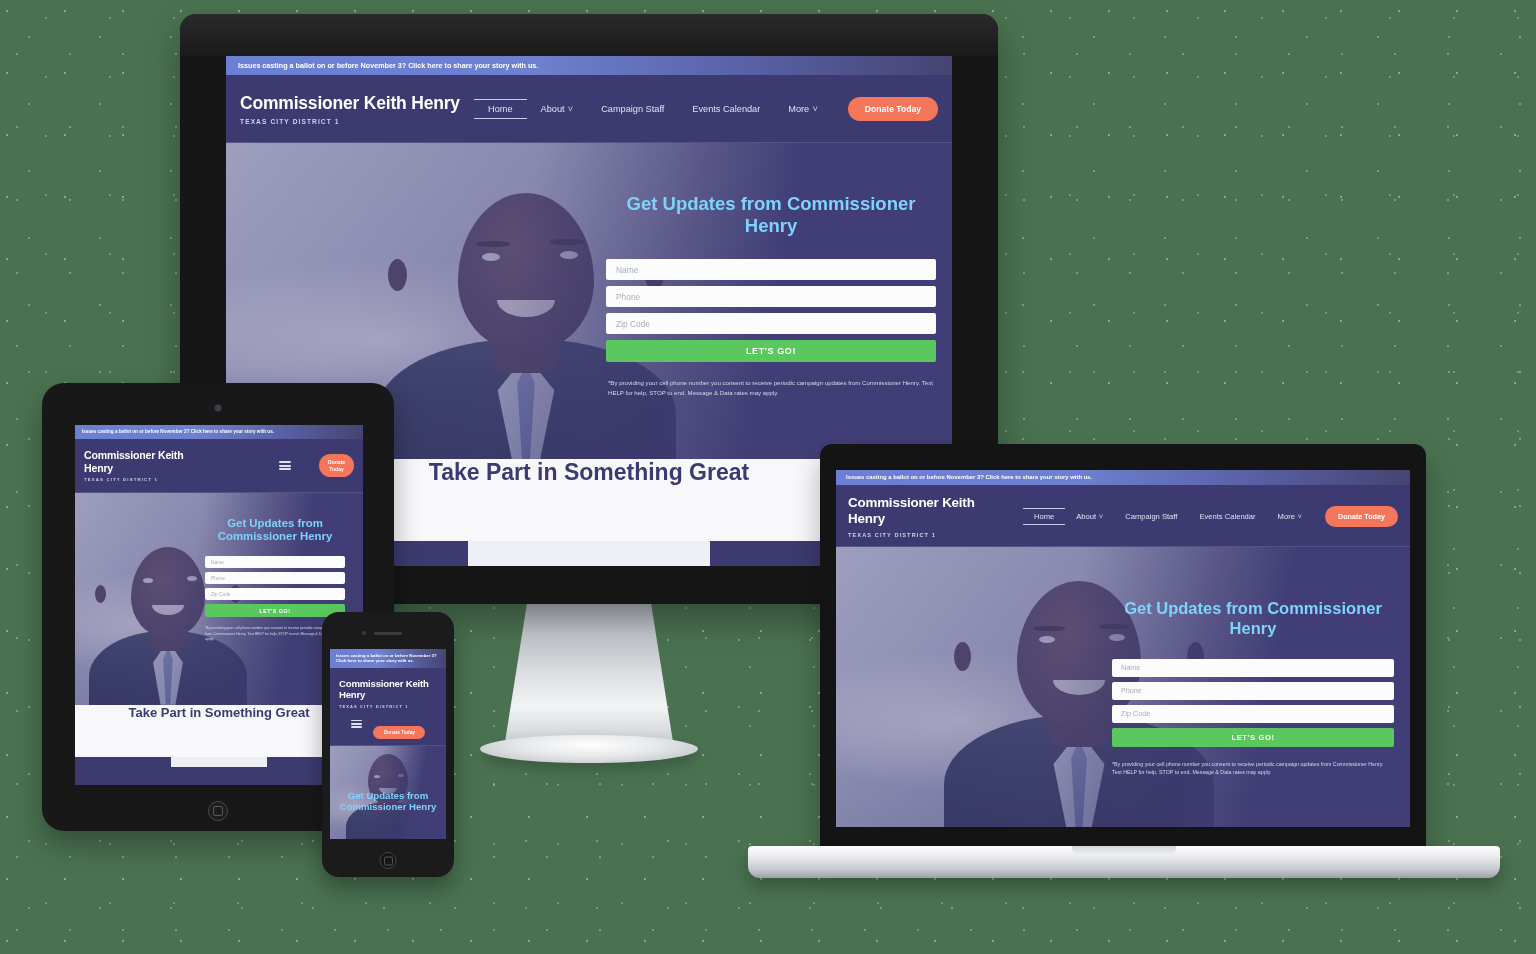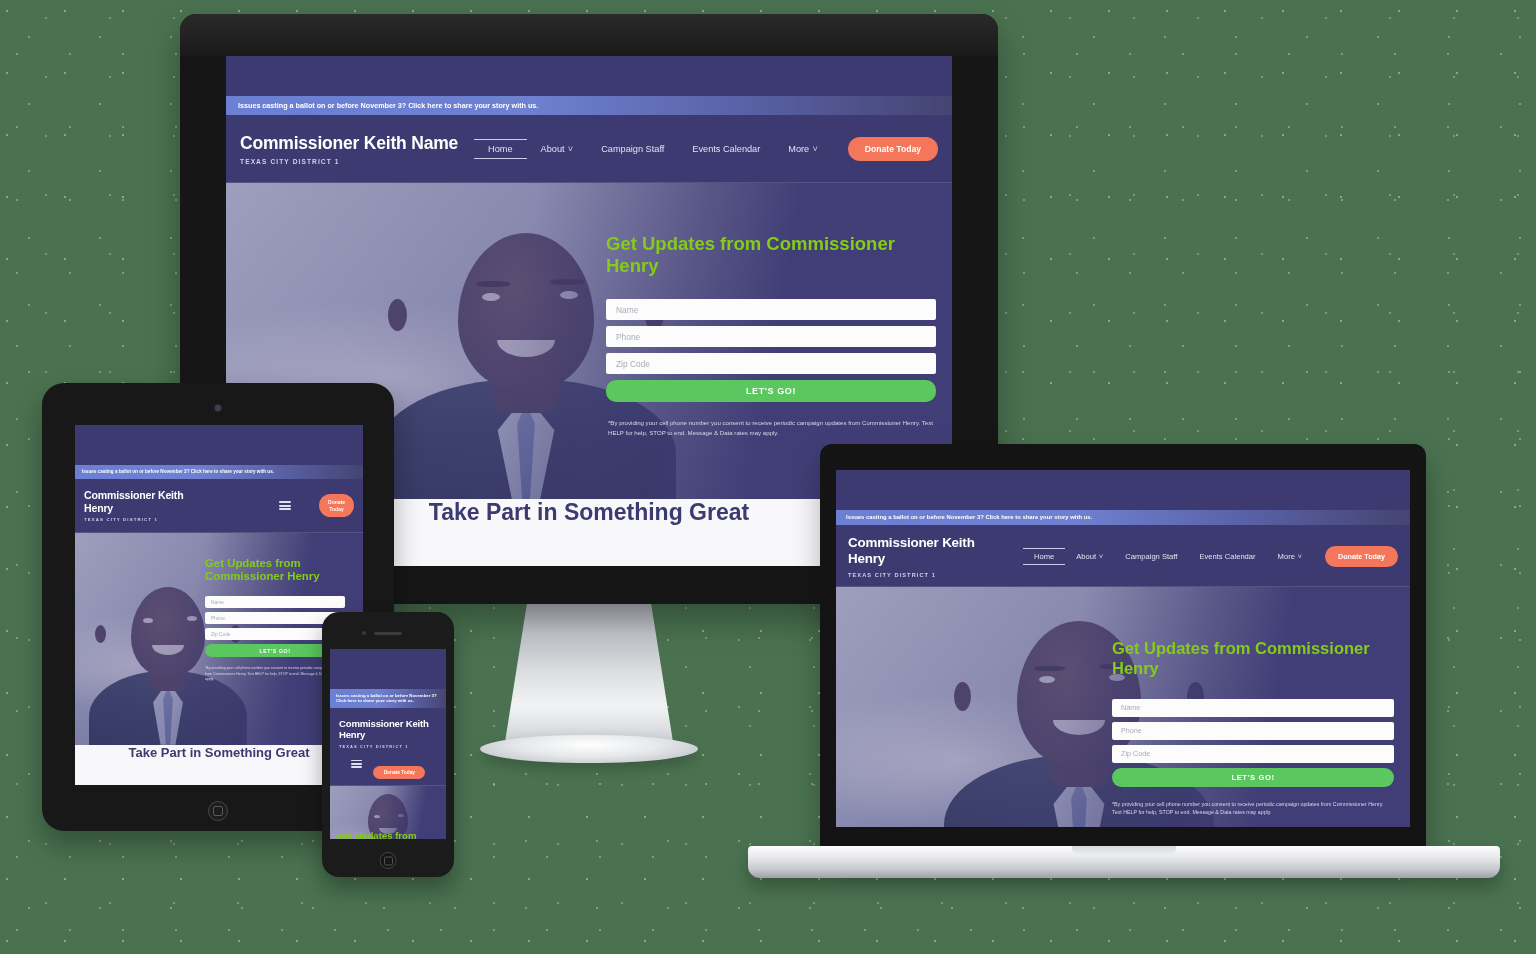--- a/index.html
+++ b/index.html
@@ -26,21 +26,20 @@
   }
 
   
   .site { position: absolute; inset: 0; background: #3c3a70; overflow: hidden; }
 
   .ann-bar {
     background: linear-gradient(90deg, #6b7fd4 0%, #6e80cf 42%, #5a63a9 70%, #454472 100%);
     color: #fff;
     font-weight: bold;
     line-height: 1.25;
-    margin-top: 40px;
   }
 
   .nav-bar { display: flex; align-items: center; background: #3c3a70; position: relative; }
   .nav-bar::after {
     content: ""; position: absolute; left: 0; right: 0; bottom: 0;
     height: 1px; background: rgba(255,255,255,.13);
   }
   .brand-name { color: #fff; font-weight: bold; letter-spacing: -.2px; }
   .brand-sub { color: #cfd2ea; font-weight: bold; letter-spacing: 1.1px; }
 
@@ -98,28 +97,28 @@
   }
   .fig-eye { position: absolute; background: #e2dee6; border-radius: 50%; }
   .fig-brow { position: absolute; background: #3d3249; border-radius: 40%; }
   
   .hero-tint {
     position: absolute; inset: 0;
     background: linear-gradient(100deg, rgba(74,70,128,.34) 0%, rgba(74,70,128,.48) 40%, rgba(62,58,114,.80) 62%, #413e77 74%, #413e77 100%);
   }
   .hero-inner { position: relative; height: 100%; }
 
-  .hero-title { color: #84cc16; font-weight: bold; line-height: 1.2; }
+  .hero-title { color: #7dd3fc; font-weight: bold; text-align: center; line-height: 1.2; }
   .field {
     background: #fcfcfd; color: #a9adb8; display: flex; align-items: center;
     border-radius: 2px;
   }
   .submit-btn {
     background: #5ac85f; color: #fff; font-weight: bold; letter-spacing: .6px;
-    display: flex; align-items: center; justify-content: center; border-radius: 10px;
+    display: flex; align-items: center; justify-content: center; border-radius: 2px;
   }
   .disclaimer { color: #d6d8ea; line-height: 1.6; }
 
   .tp-section { background: #f8f8fb; display: flex; align-items: flex-start; justify-content: center; }
   .tp-title { color: #3c3a70; font-weight: bold; }
   .cols { display: flex; }
   .col { display: flex; align-items: flex-end; justify-content: center; }
   .col.dark { background: #3c3a70; color: #fff; }
   .col.light { background: #eeeff4; color: #3c3a70; }
   .col-label { font-weight: bold; letter-spacing: .4px; }
@@ -307,21 +306,21 @@
 
   <div id="monitor">
     <div class="bezel"></div>
     <div class="screen d">
       <div class="site">
 
         <div class="ann-bar">Issues casting a ballot on or before November 3? Click here to share your story with us.</div>
 
         <div class="nav-bar">
           <div>
-            <div class="brand-name">Commissioner Keith Name</div>
+            <div class="brand-name">Commissioner Keith Henry</div>
             <div class="brand-sub">TEXAS CITY DISTRICT 1</div>
           </div>
           <div class="nav-links">
             <span class="nav-link active">
               <span>Home</span>
             </span>
             <span class="nav-link">
               <span>About</span>
               <span class="caret">˅</span>
             </span>

